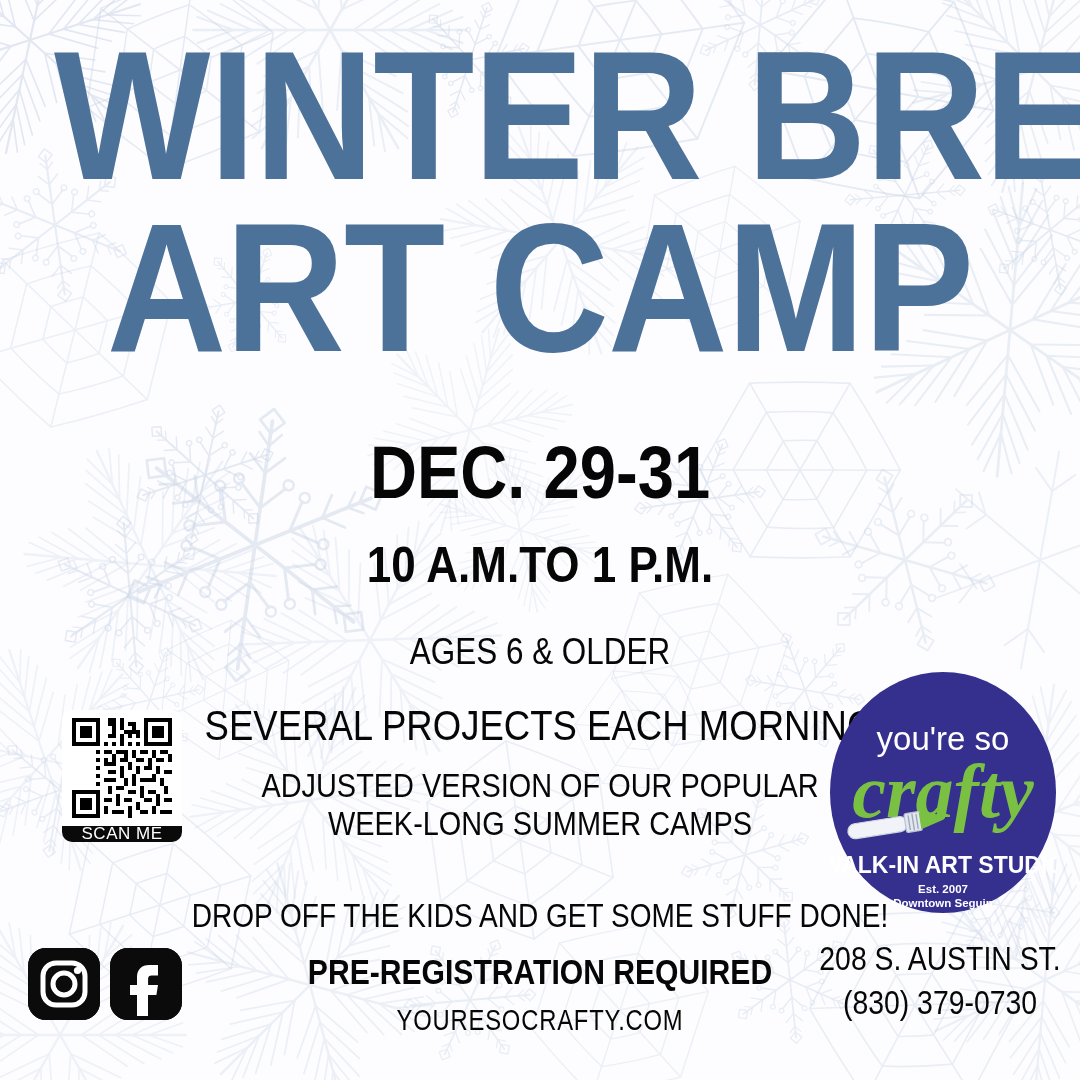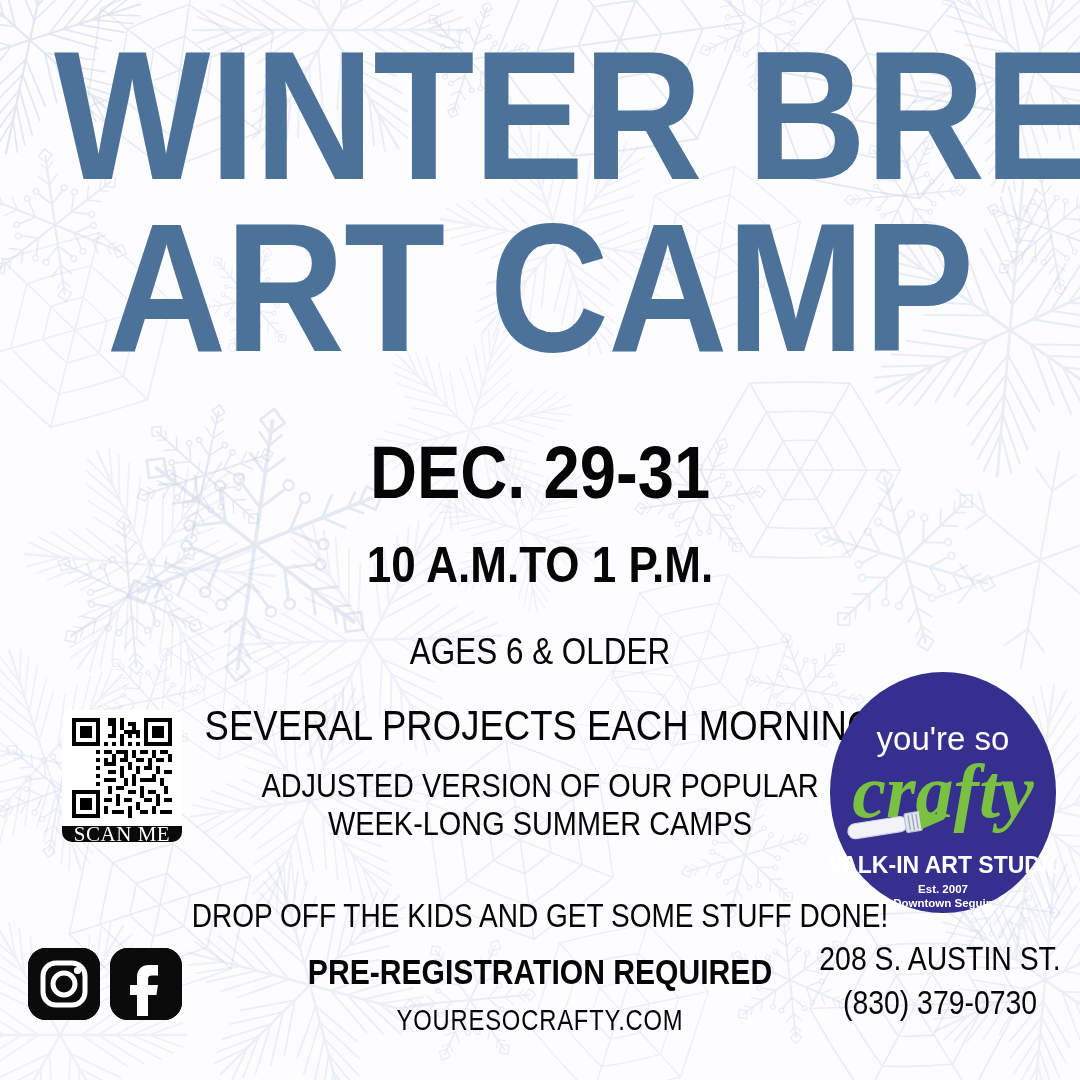--- a/index.html
+++ b/index.html
@@ -55,23 +55,23 @@
   
   #qr-block{
     position:absolute;left:62px;top:710px;width:120px;height:132px;z-index:4;
     background:#ffffff;border-radius:10px;
     box-shadow:0 0 0 0 rgba(0,0,0,0);
     overflow:hidden;
   }
   #qr-canvas{position:absolute;left:10px;top:8px;width:100px;height:100px;}
   #scan-bar{
     position:absolute;left:0;right:0;bottom:0;height:16px;background:#0a0a0a;
-    color:#fff;font-size:21px;letter-spacing:.5px;
+    color:#fff;font-size:17px;letter-spacing:.5px;
     display:flex;align-items:center;justify-content:center;
-    font-family:Liberation Serif, serif;
+    font-family:Liberation Sans, sans-serif;
   }
   
   #social{position:absolute;left:28px;top:948px;z-index:4;display:flex;gap:10px;}
   .soc{width:72px;height:72px;background:#0b0b0b;border-radius:18px;position:relative;}
   
   #logo{
     position:absolute;left:830px;top:672px;width:226px;height:241px;z-index:4;
   }
   
   .addr{

